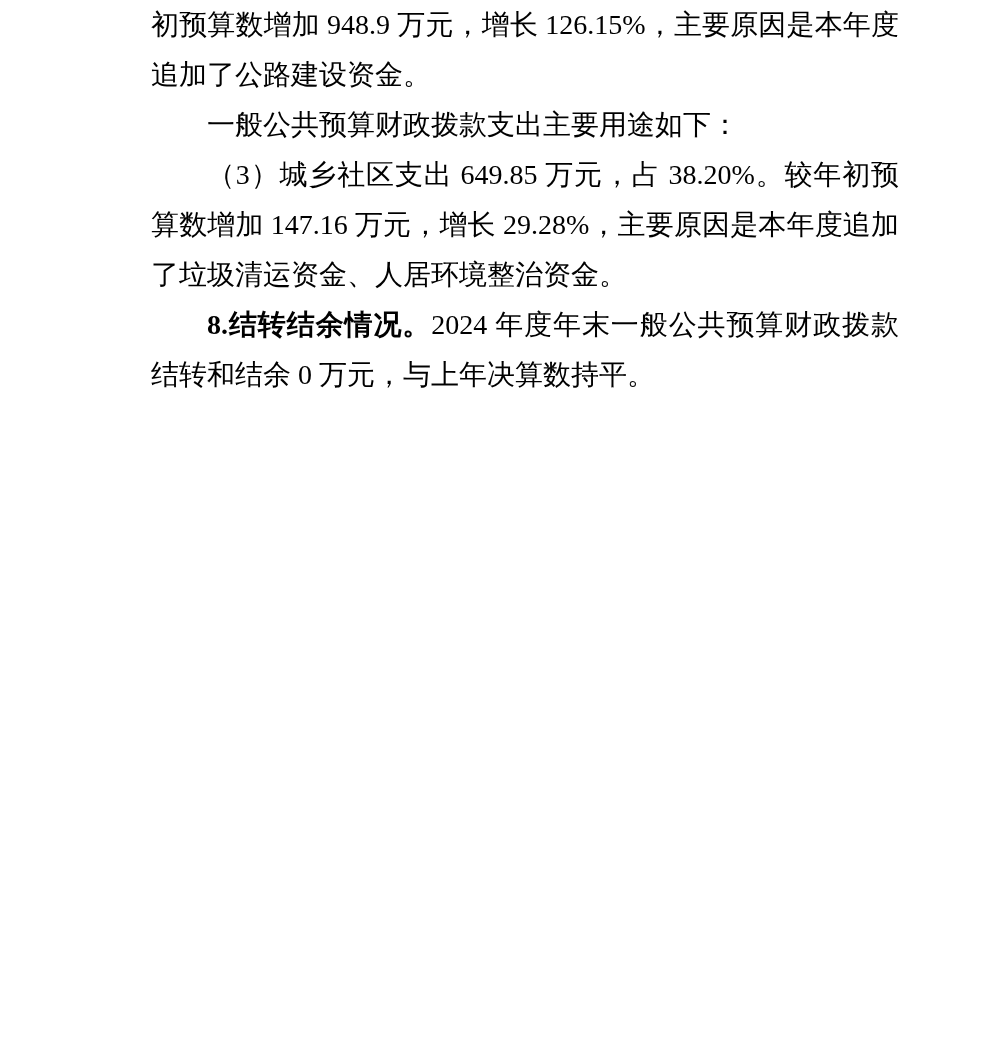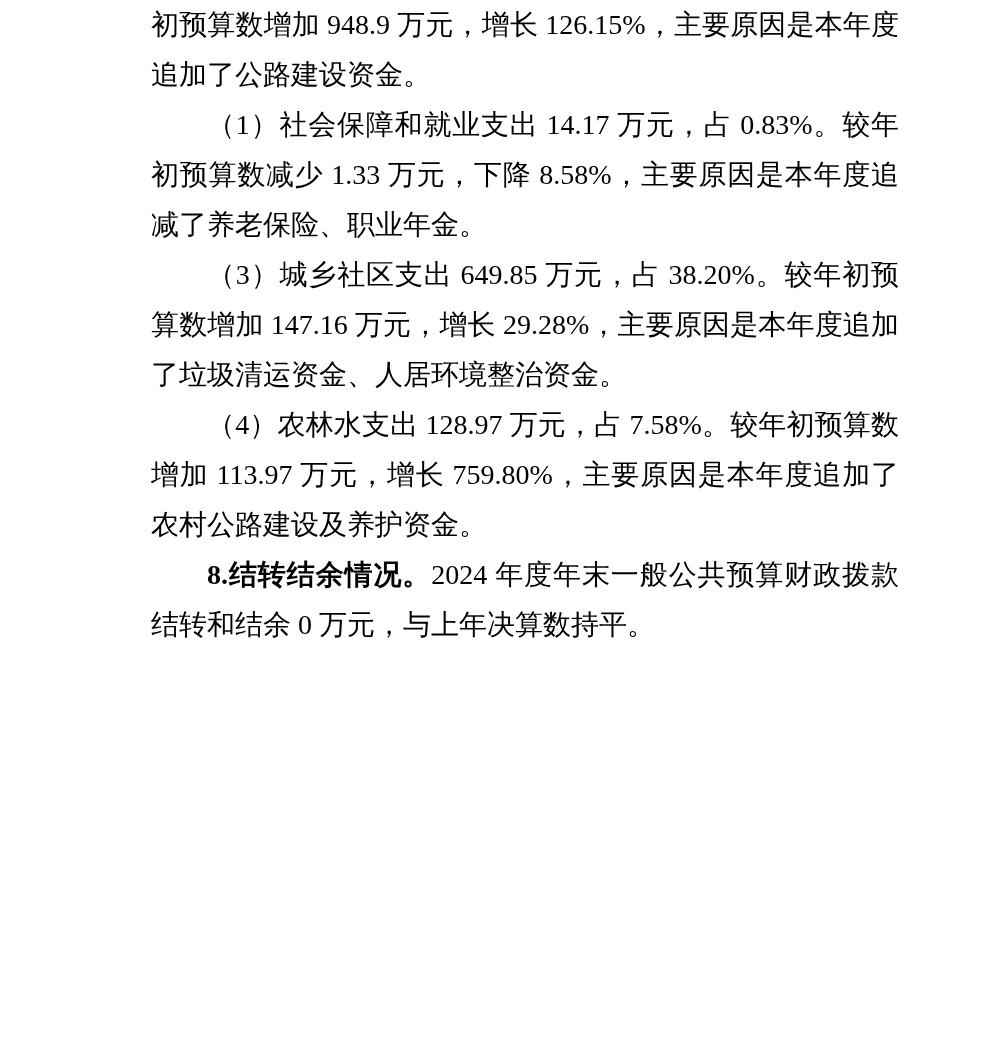--- a/index.html
+++ b/index.html
@@ -39,18 +39,17 @@
   .run-bold {
     font-weight: bold;
   }
 </style>
 </head>
 <body>
 
 <div class="page">
   <div class="doc-body" id="doc-body" style="color: rgb(0, 0, 0);">
       <p class="para"><span class="run">初预算数增加 948.9 万元，增长 126.15%，主要原因是本年度追加了公路建设资金。</span></p>
-      <p class="para indent"><span class="run">（1）社会保障和就业支出 14.17 万元，占 0.83%。较年初预算数减少 1.33 万元，下降 8.58%，主要原因是本年度追减了养老保险、职业年金。</span></p>
+      <p class="para indent"><span class="run">一般公共预算财政拨款支出主要用途如下：</span></p>
       <p class="para indent"><span class="run">（3）城乡社区支出 649.85 万元，占 38.20%。较年初预算数增加 147.16 万元，增长 29.28%，主要原因是本年度追加了垃圾清运资金、人居环境整治资金。</span></p>
-      <p class="para indent"><span class="run">（4）农林水支出 128.97 万元，占 7.58%。较年初预算数增加 113.97 万元，增长 759.80%，主要原因是本年度追加了农村公路建设及养护资金。</span></p>
       <p class="para indent"><span class="run-bold">8.结转结余情况。</span><span class="run">2024 年度年末一般公共预算财政拨款结转和结余 0 万元，与上年决算数持平。</span></p>
     </div>
 </div>
 
 </body></html>

